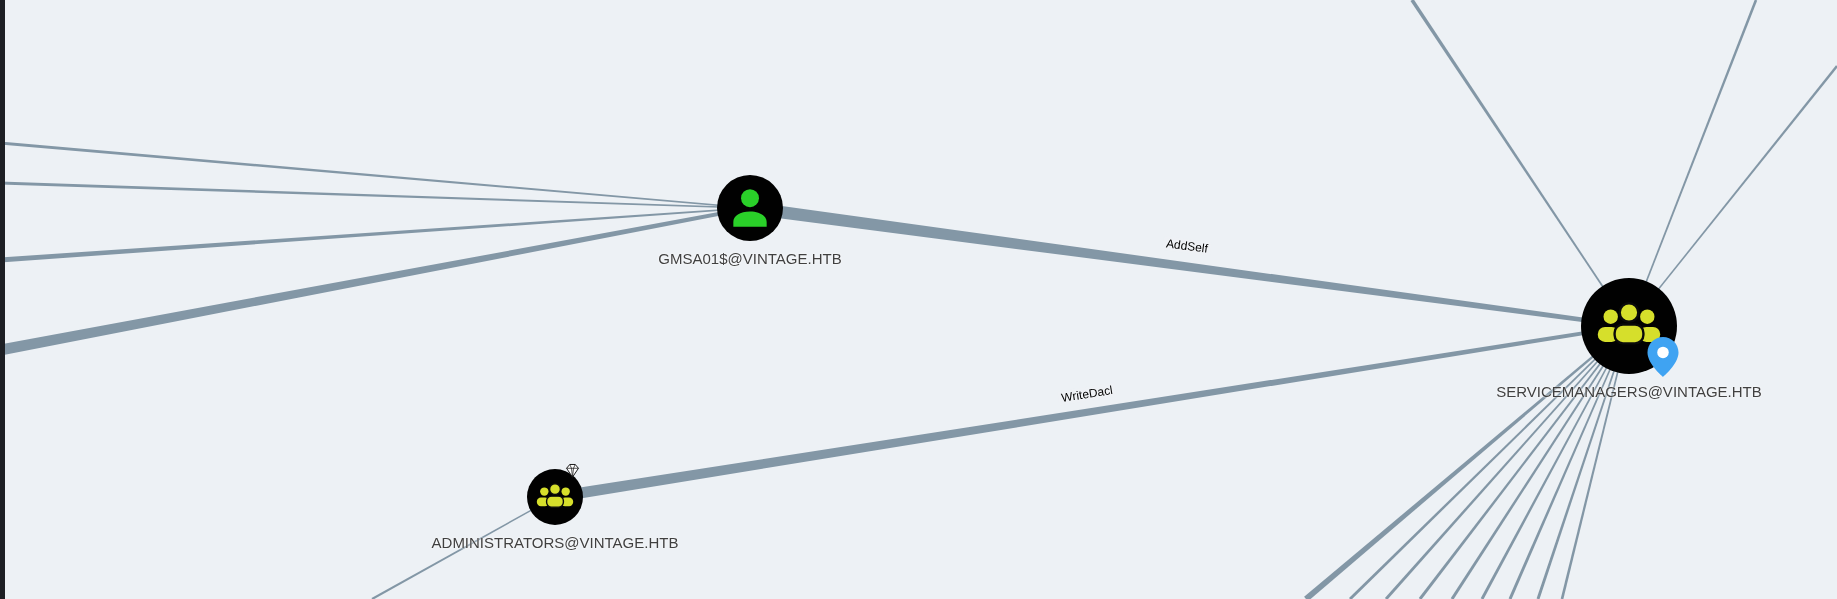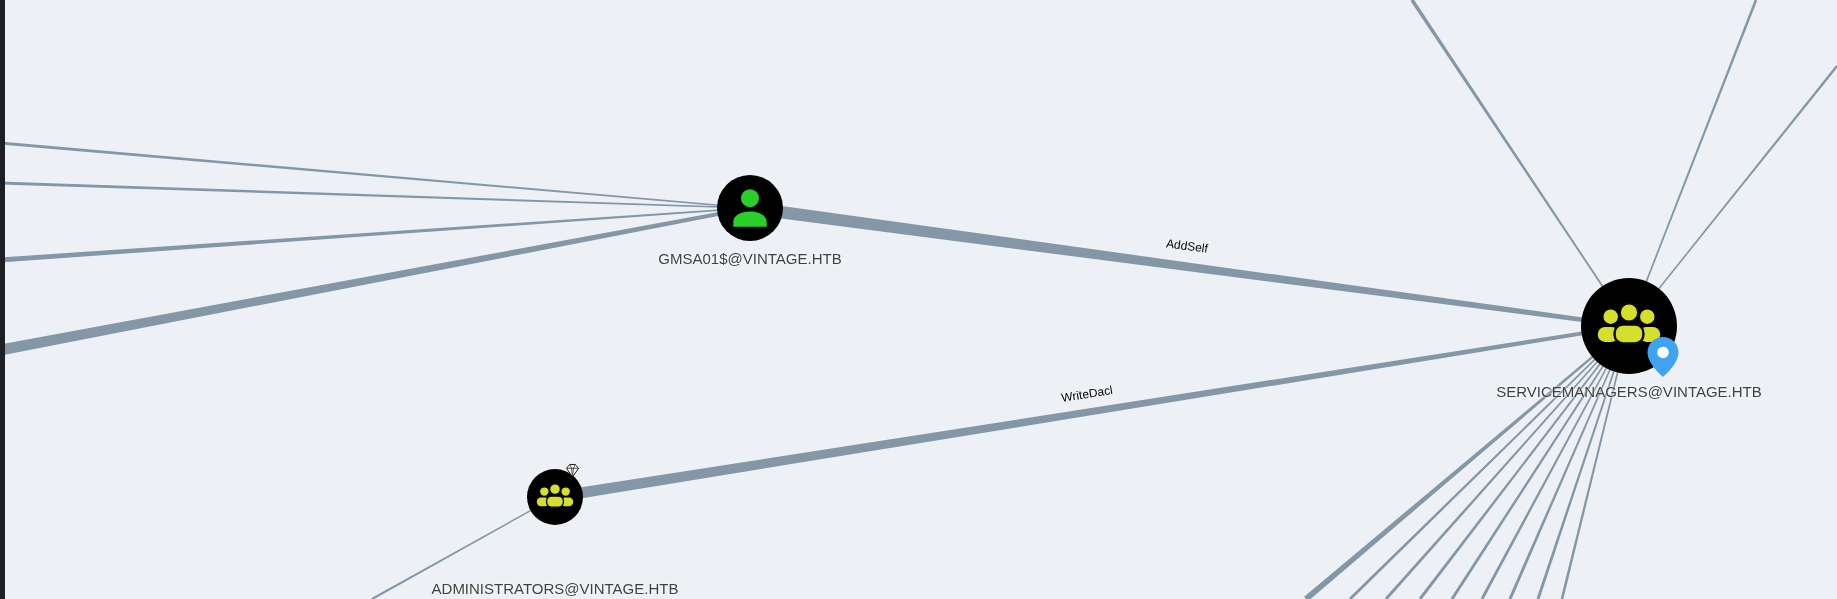--- a/index.html
+++ b/index.html
@@ -95,15 +95,15 @@
             <rect x="15.4" y="12.3" width="7" height="5" rx="2.4"></rect>
             <circle cx="12" cy="7.5" r="3.1" stroke="#0a0a0a" stroke-width="0.8"></circle>
             <rect x="7.2" y="11.5" width="9.6" height="6.3" rx="2.8" stroke="#0a0a0a" stroke-width="0.8"></rect>
           </g>
         </svg>
       </div>
       <div class="badge" style="left: 36px; top: -8px;"><svg width="19" height="19" viewBox="0 0 24 24">
           <path d="M4.5 9.2 8.6 4.4h6.8l4.1 4.8L12 20.4 4.5 9.2z" fill="#ffffff" stroke="#111" stroke-width="1.2"></path>
           <path d="M4.5 9.2h15M8.6 4.4l2.1 4.8 1.3 11.2M15.4 4.4l-2.1 4.8-1.3 11.2" stroke="#111" stroke-width="0.9" fill="none"></path>
         </svg></div>
-      <div class="node-label" style="top: 65px; margin-top: 46px;">ADMINISTRATORS@VINTAGE.HTB</div>
+      <div class="node-label" style="top: 65px;">ADMINISTRATORS@VINTAGE.HTB</div>
     </div>
   </div>
 
 </body></html>

